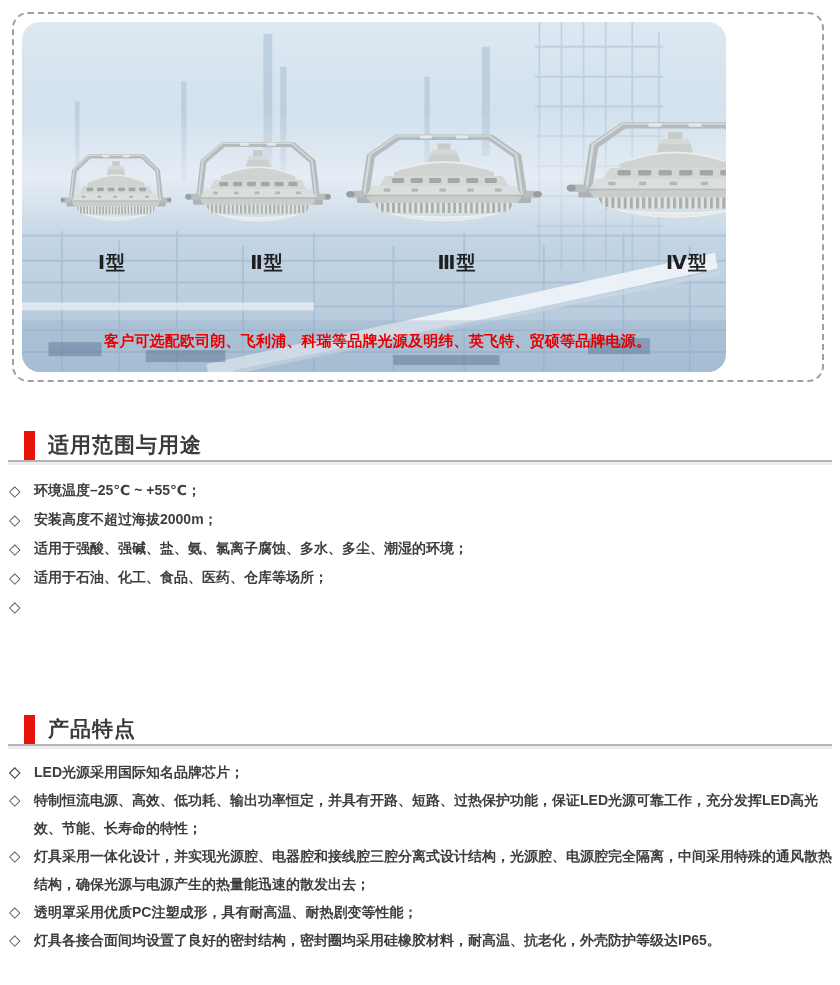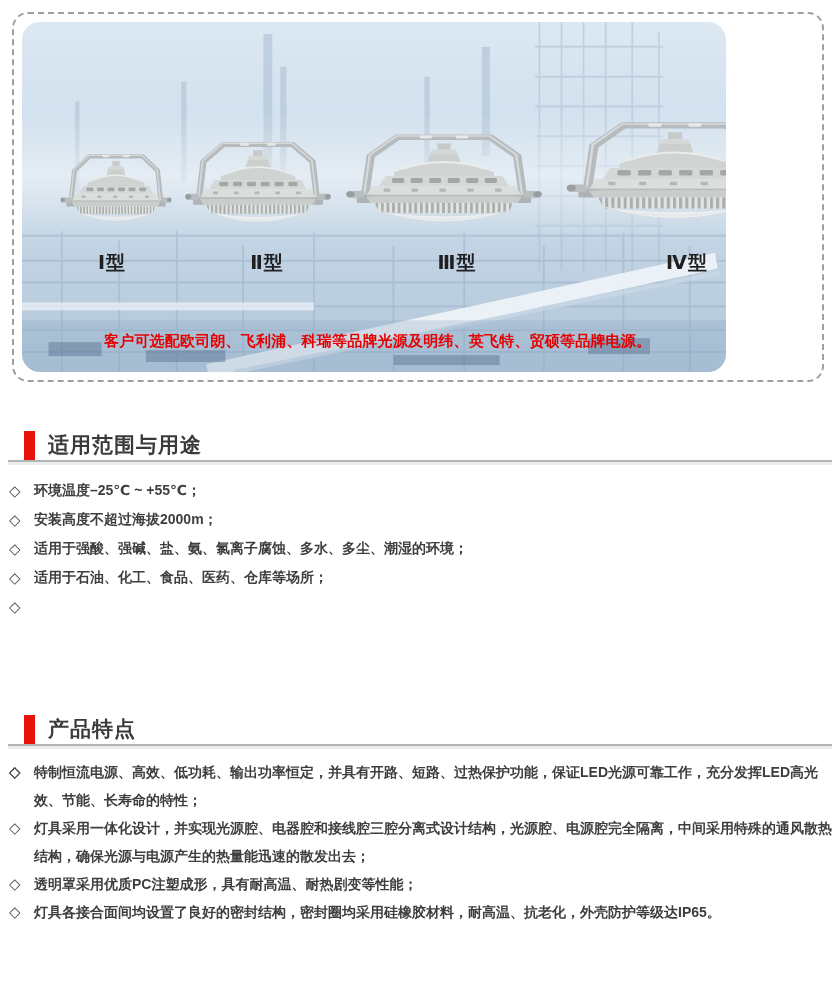--- a/index.html
+++ b/index.html
@@ -200,19 +200,19 @@
   </ul>
 </div>
 
 <div class="section section-features features">
   <div class="sec-head">
     <span class="redbar"></span>
     <h2 class="sec-title">产品特点</h2>
   </div>
   <ul class="blist">
     <li><span class="dia">◇</span></li>
-    <li><span class="dia">◇</span></li>
+    <li><span class="dia">◇</span><span>LED光源采用国际知名品牌芯片；</span></li>
     <li><span class="dia">◇</span><span>特制恒流电源、高效、低功耗、输出功率恒定，并具有开路、短路、过热保护功能，保证LED光源可靠工作，充分发挥LED高光效、节能、长寿命的特性；</span></li>
     <li><span class="dia">◇</span><span>灯具采用一体化设计，并实现光源腔、电器腔和接线腔三腔分离式设计结构，光源腔、电源腔完全隔离，中间采用特殊的通风散热结构，确保光源与电源产生的热量能迅速的散发出去；</span></li>
     <li><span class="dia">◇</span><span>透明罩采用优质PC注塑成形，具有耐高温、耐热剧变等性能；</span></li>
     <li><span class="dia">◇</span><span>灯具各接合面间均设置了良好的密封结构，密封圈均采用硅橡胶材料，耐高温、抗老化，外壳防护等级达IP65。</span></li>
   </ul>
 </div>
 
 </body></html>

